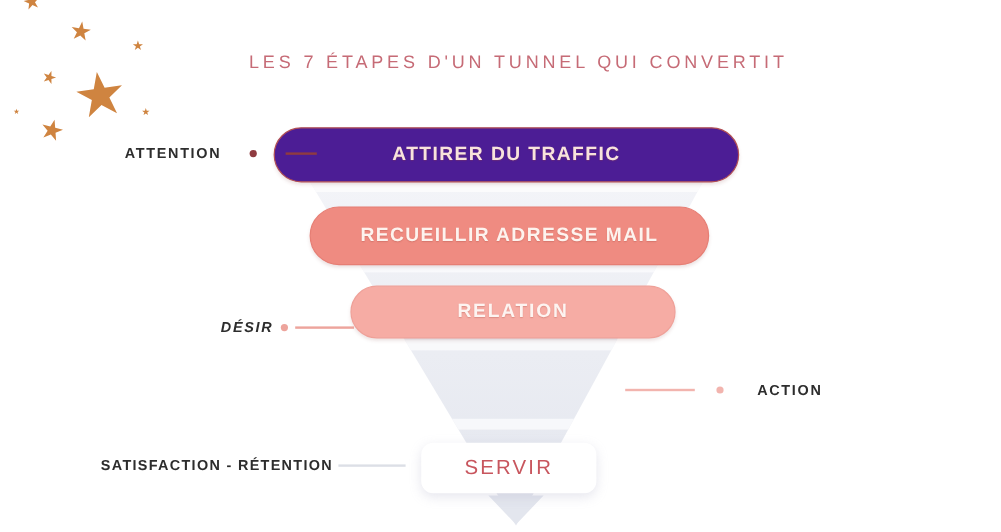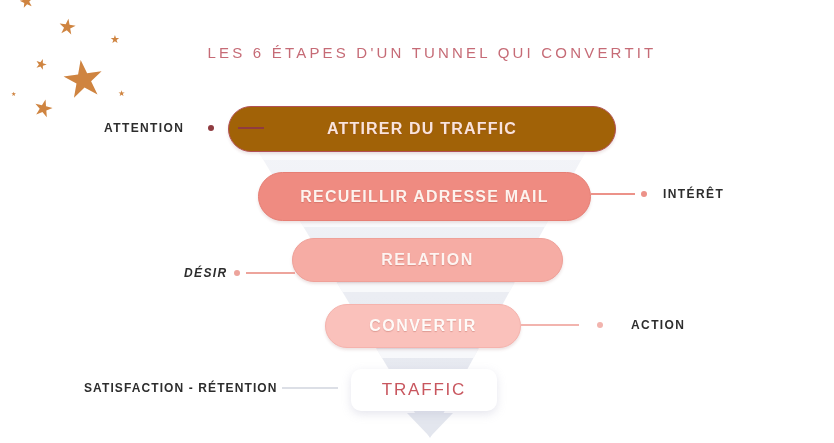--- a/index.html
+++ b/index.html
@@ -80,49 +80,41 @@
 
   <span class="star s1" style="color: rgb(207, 132, 64);">★</span>
   <span class="star s2" style="color: rgb(207, 132, 64);">★</span>
   <span class="star s3" style="color: rgb(207, 132, 64);">★</span>
   <span class="star s4" style="color: rgb(207, 132, 64);">★</span>
   <span class="star s5" style="color: rgb(207, 132, 64);">★</span>
   <span class="star s6" style="color: rgb(207, 132, 64);">★</span>
   <span class="star s7" style="color: rgb(207, 132, 64);">★</span>
   <span class="star s8" style="color: rgb(207, 132, 64);">★</span>
 
-  <h1 class="title" style="color: rgb(198, 107, 118);">LES 6 ÉTAPES D'UN TUNNEL QUI CONVERTIT</h1>
+  <h1 class="title" style="color: rgb(198, 107, 118);">LES 7 ÉTAPES D'UN TUNNEL QUI CONVERTIT</h1>
 
-  <div class="bar bar1" style="background: #a16207; border-color: rgb(178, 80, 85);">
+  <div class="bar bar1" style="background: #4c1d95; border-color: rgb(178, 80, 85);">
     <span class="bar-label" style="color: rgb(248, 227, 220);">ATTIRER DU TRAFFIC</span>
   </div>
   <div class="bar bar2" style="background: rgb(239, 139, 129); border-color: rgb(230, 126, 116);">
     <span class="bar-label" style="color: rgb(253, 243, 238);">RECUEILLIR ADRESSE MAIL</span>
   </div>
   <div class="bar bar3" style="background: rgb(246, 172, 164); border-color: rgb(239, 160, 152);">
     <span class="bar-label" style="color: rgb(253, 244, 241);">RELATION</span>
   </div>
-  <div class="bar bar4" style="background: rgb(250, 193, 187); border-color: rgb(245, 179, 173);">
-    <span class="bar-label" style="color: rgb(254, 250, 248);">CONVERTIR</span>
-  </div>
   <div class="servir">
-    <span class="bar-label" style="color: rgb(200, 86, 94);">TRAFFIC</span>
+    <span class="bar-label" style="color: rgb(200, 86, 94);">SERVIR</span>
   </div>
 
   <div class="connector c1">
     <span class="ann-label" style="color: rgb(45, 45, 45);">ATTENTION</span>
     <span class="dot" style="background: rgb(143, 59, 64);"></span>
     <span class="line" style="background: rgb(143, 59, 64);"></span>
   </div>
 
-  <div class="connector c2">
-    <span class="line" style="background: rgb(236, 146, 137);"></span>
-    <span class="dot" style="background: rgb(236, 146, 137);"></span>
-    <span class="ann-label" style="color: rgb(45, 45, 45);">INTÉRÊT</span>
-  </div>
 
   <div class="connector c3">
     <span class="ann-label" style="color: rgb(45, 45, 45);">DÉSIR</span>
     <span class="dot" style="background: rgb(237, 164, 156);"></span>
     <span class="line" style="background: rgb(237, 164, 156);"></span>
   </div>
 
   <div class="connector c4">
     <span class="line" style="background: rgb(242, 180, 174);"></span>
     <span class="dot" style="background: rgb(242, 180, 174);"></span>

